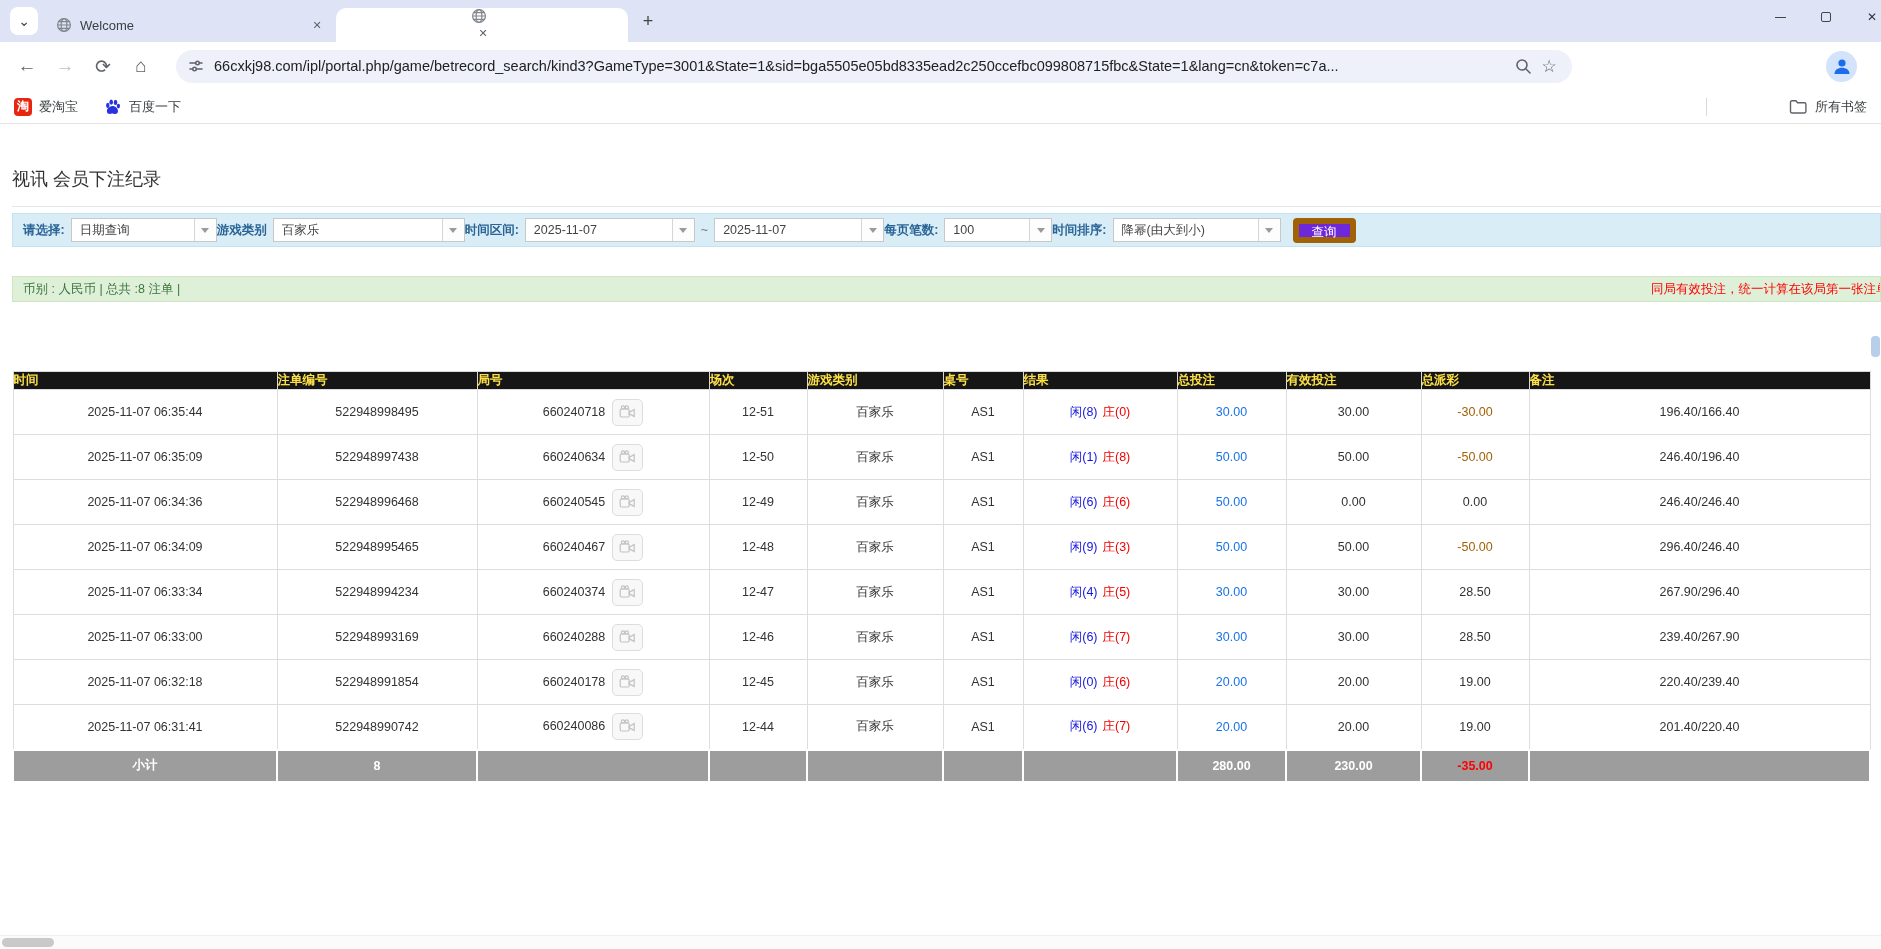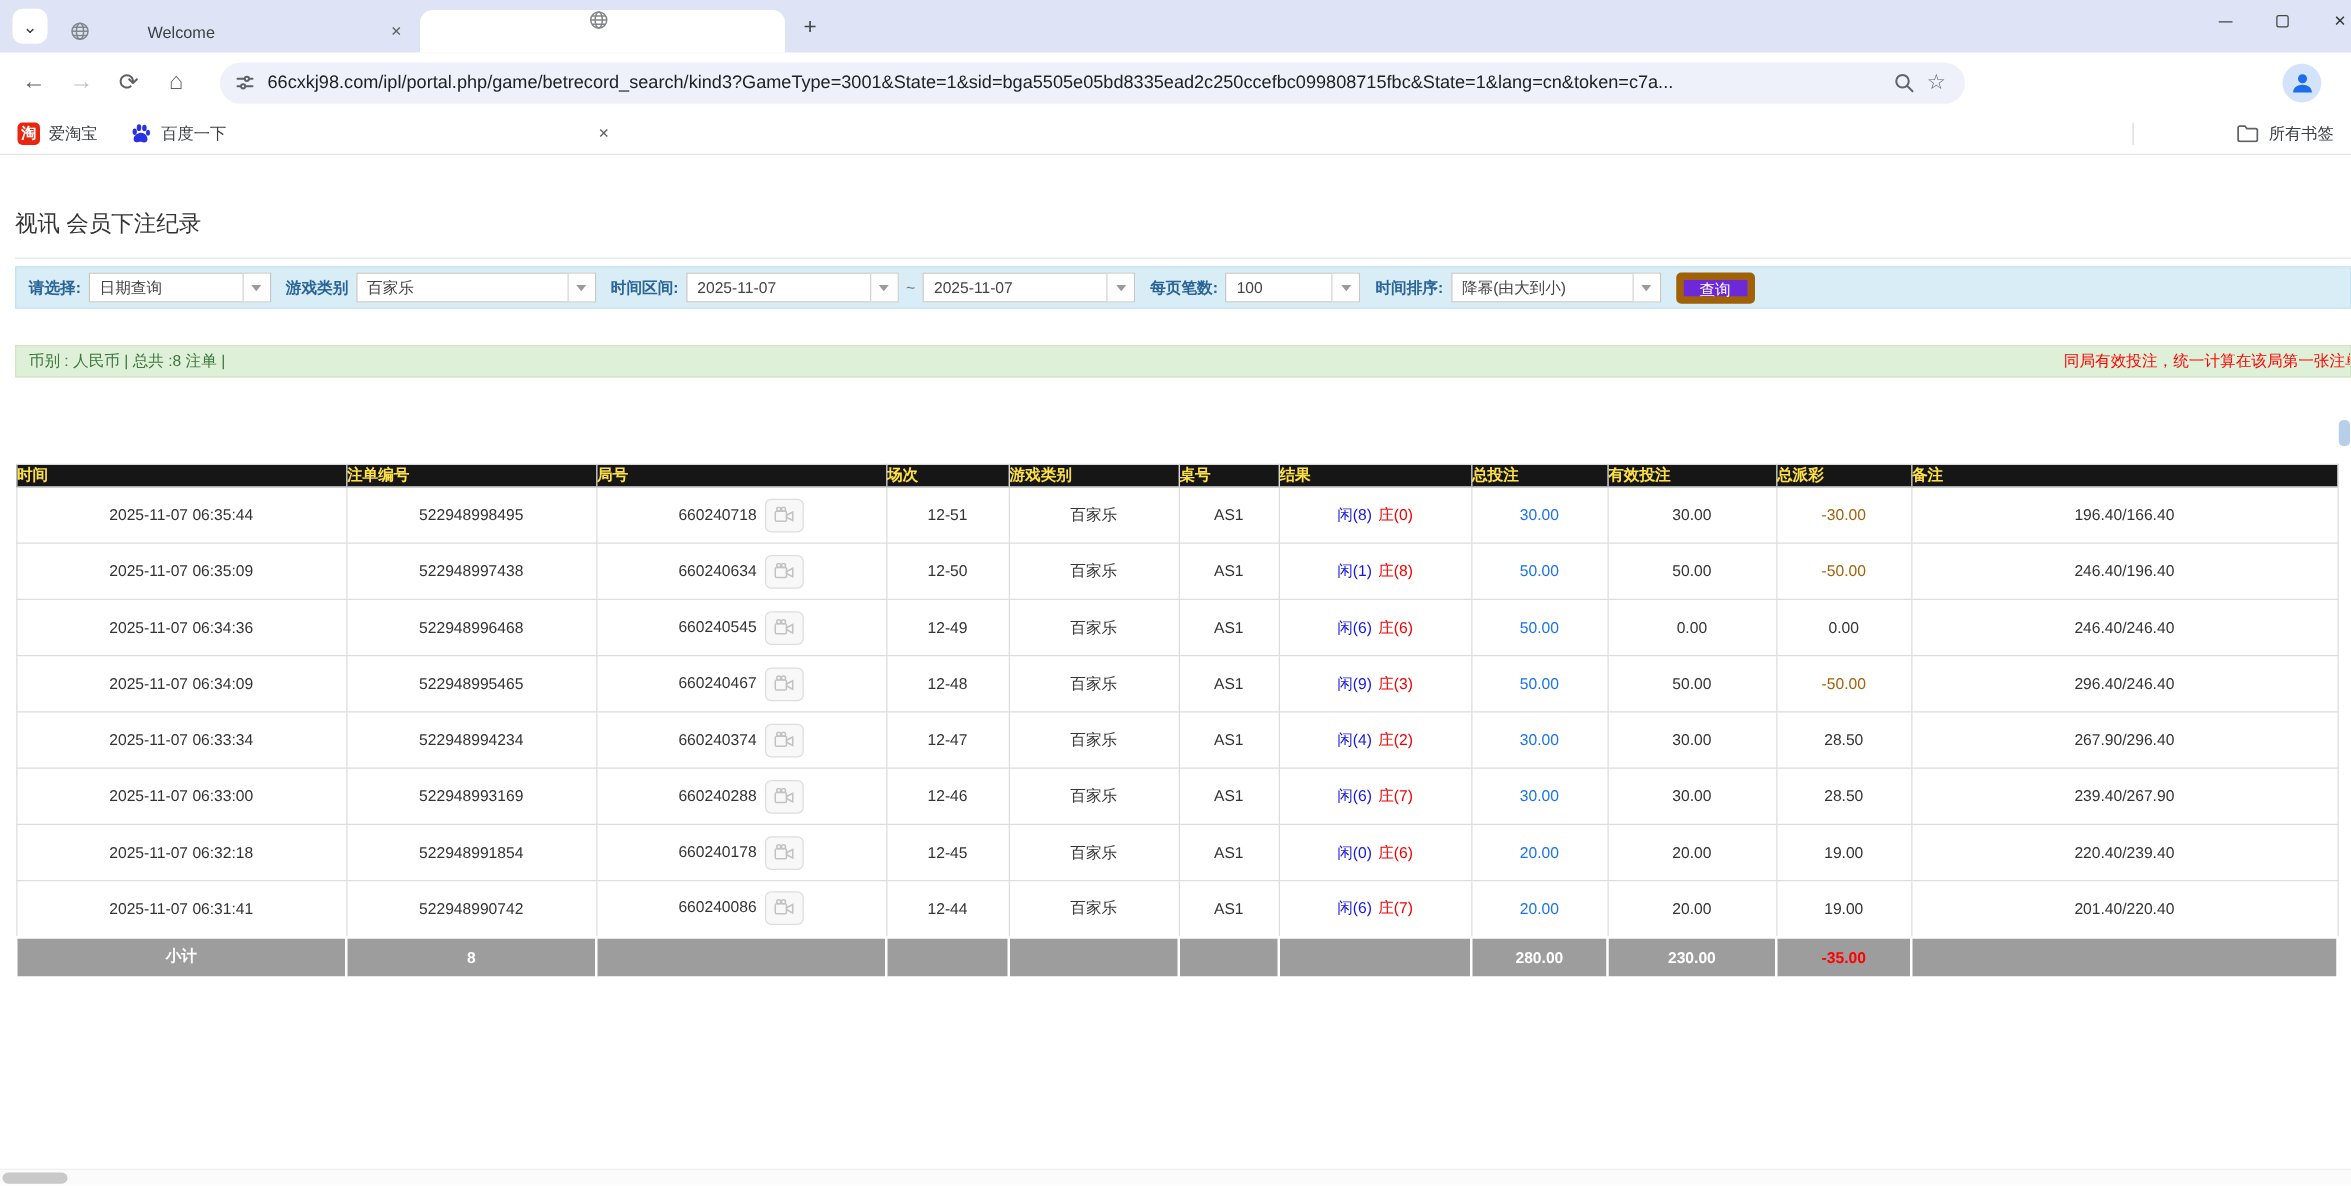--- a/index.html
+++ b/index.html
@@ -3,21 +3,21 @@
 <meta charset="utf-8">
 <style>
   * { box-sizing: border-box; margin: 0; padding: 0; }
   html,body { width:1881px; height:949px; overflow:hidden; background:#fff;
     font-family:"Liberation Sans","DejaVu Sans",sans-serif; }
 
   
   .tabstrip { height:42px; background:#dee4f5; display:flex; align-items:flex-end; position:relative; }
   .tab-search { width:28px; height:28px; margin:0 6px 7px 10px; background:#fff; border-radius:8px;
     display:flex; align-items:center; justify-content:center; font-size:14px; color:#444; cursor:pointer; }
-  .tab { height:34px; display:flex; align-items:center; padding:0 10px 0 12px; width:292px; color:#3c4043; font-size:13px;gap:38px; }
+  .tab { height:34px; display:flex; align-items:center; padding:0 10px 0 12px; width:292px; color:#3c4043; font-size:13px; }
   .tab.inactive { border-radius:8px; }
   .tab.active { background:#fff; border-radius:10px 10px 0 0;flex-direction:column; }
   .tab .favicon { width:16px; height:16px; margin-right:8px; flex:0 0 auto; }
   .tab .t-title { flex:1; white-space:nowrap; overflow:hidden; }
   .tab .t-close { width:18px; height:18px; border-radius:50%; display:flex; align-items:center; justify-content:center;
     font-size:11px; color:#5f6368; cursor:pointer; }
   .newtab { width:28px; height:28px; margin:0 0 7px 6px; display:flex; align-items:center; justify-content:center;
     font-size:18px; color:#444; cursor:pointer; }
   .win-controls { position:absolute; right:-14px; top:0; height:34px; display:flex; }
   .win-btn { width:46px; height:34px; display:flex; align-items:center; justify-content:center; color:#333; font-size:12px; }
@@ -55,21 +55,21 @@
     padding:0 10px; font-size:12.5px; }
   .f-label { color:#2a6496; font-weight:bold; margin-right:6px; white-space:nowrap; }
   .sel { background:#fff; border:1px solid #c8c8c8; height:24px; display:flex; align-items:center; cursor:pointer; }
   .sel .sel-txt { padding:0 8px; color:#444; flex:1; white-space:nowrap; }
   .sel .sel-arrow { width:22px; height:100%; border-left:1px solid #d5d5d5; display:flex; align-items:center;
     justify-content:center; background:#fdfdfd; }
   .sel .sel-arrow i { width:0; height:0; border-left:4px solid transparent; border-right:4px solid transparent;
     border-top:5px solid #9a9a9a; }
   .tilde { color:#777; margin:0 6px; }
   .btn-query { background:#6d28d9; border:6px solid #a16207; color:#fff; font-size:12.5px; height:25px;
-    padding:0 13px; border-radius:4px; margin-left:12px; cursor:pointer; } .gap14 { margin-right:12px; }
+    padding:0 13px; border-radius:4px; margin-left:12px; cursor:pointer; } .gap14 { }
 
   .summary-bar { position:relative; margin:29px 0 0 12px; background:#dff0d8; border:1px solid #d0e6c2;
     height:26px; line-height:24px; padding:0 10px; font-size:12.5px; color:#3c763d; overflow:hidden; }
   .summary-bar .note-red { position:absolute; left:1638px; top:0; color:#ff0000; white-space:nowrap; }
 
   table.grid { margin:69px 0 0 12px; border-collapse:collapse; table-layout:fixed; width:1857px; font-size:12.5px; }
   .grid thead th { background:#161616; color:#fde047; font-weight:bold; height:17px; text-align:left;
     border:1px solid #d9d9d9; border-bottom:none; }
   .grid tbody td { height:45px; text-align:center; color:#333; border:1px solid #ddd; background:#fff; }
   .grid .blue { color:#1a73e8; cursor:pointer; }
@@ -394,21 +394,21 @@
                 <path d="M10.2 7.2l5-2.6v6.8l-5-2.6z"></path>
         <circle cx="4" cy="2.4" r="1.6"></circle>
                 <circle cx="7.8" cy="2.4" r="1.6"></circle>
       </svg>
             </button>
     </td>
     <td>12-47</td>
     <td>百家乐</td>
     <td>AS1</td>
     <td>
-      <span class="p">闲(4)</span><span class="b">庄(2)</span>
+      <span class="p">闲(4)</span><span class="b">庄(5)</span>
     </td>
     <td class="blue">30.00</td>
     <td>30.00</td>
     <td class="payout">28.50</td>
     <td>267.90/296.40</td>
   </tr>
         <tr>
     <td>2025-11-07 06:33:00</td>
     <td>522948993169</td>
     <td>

